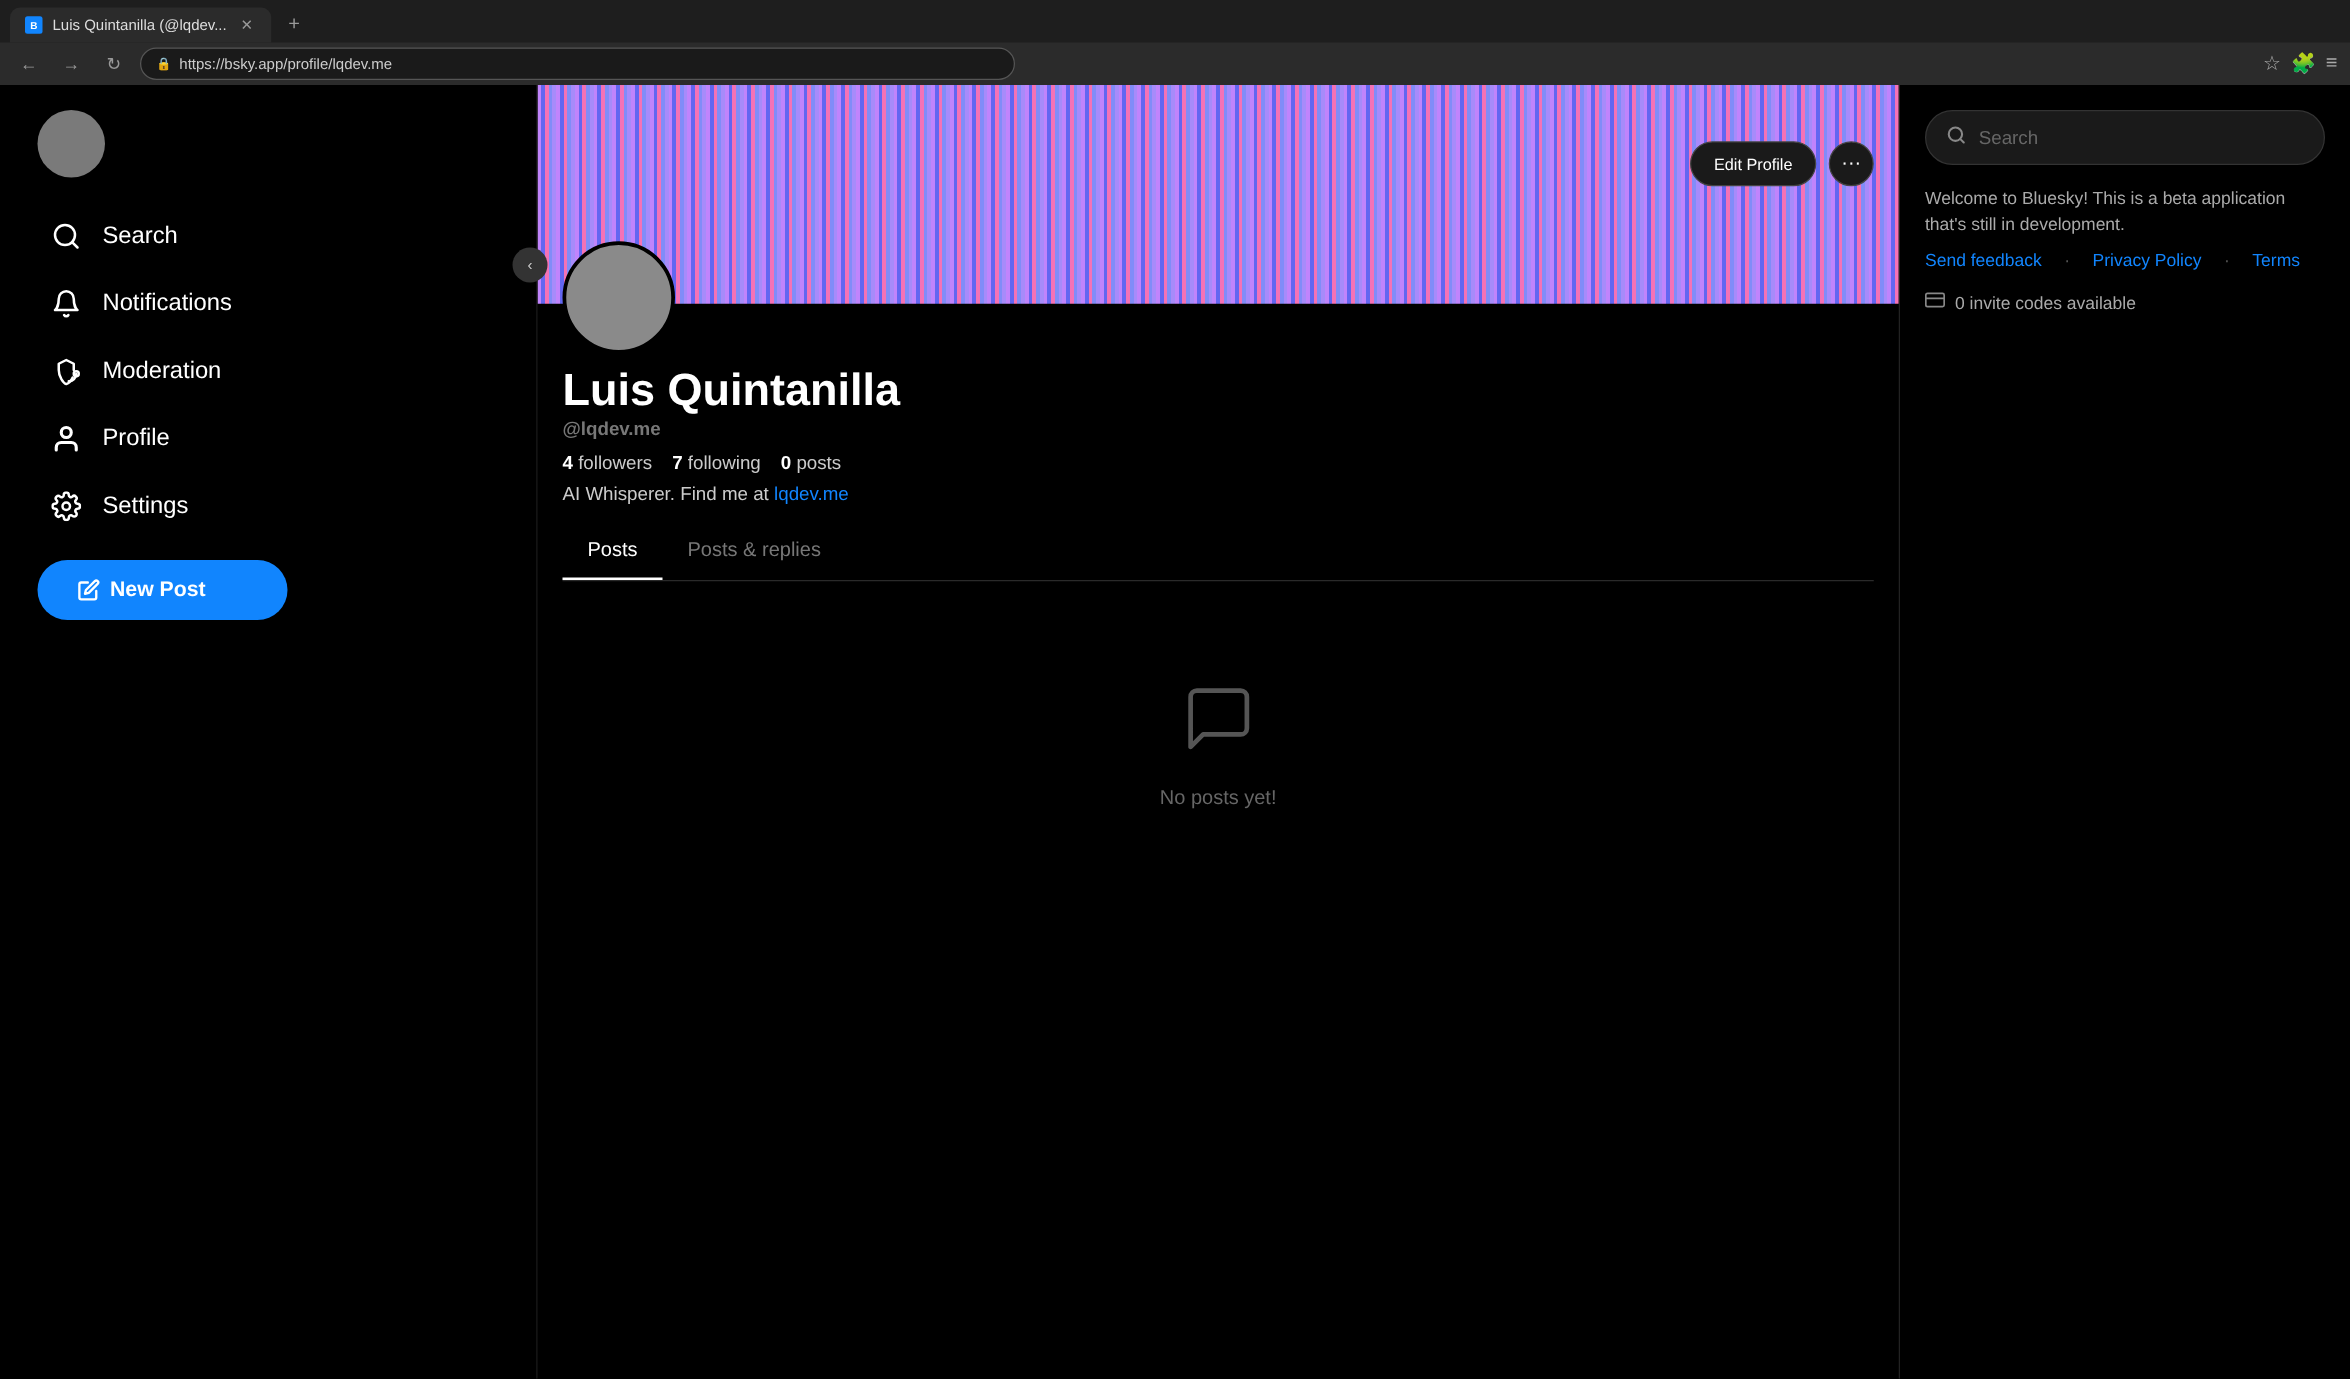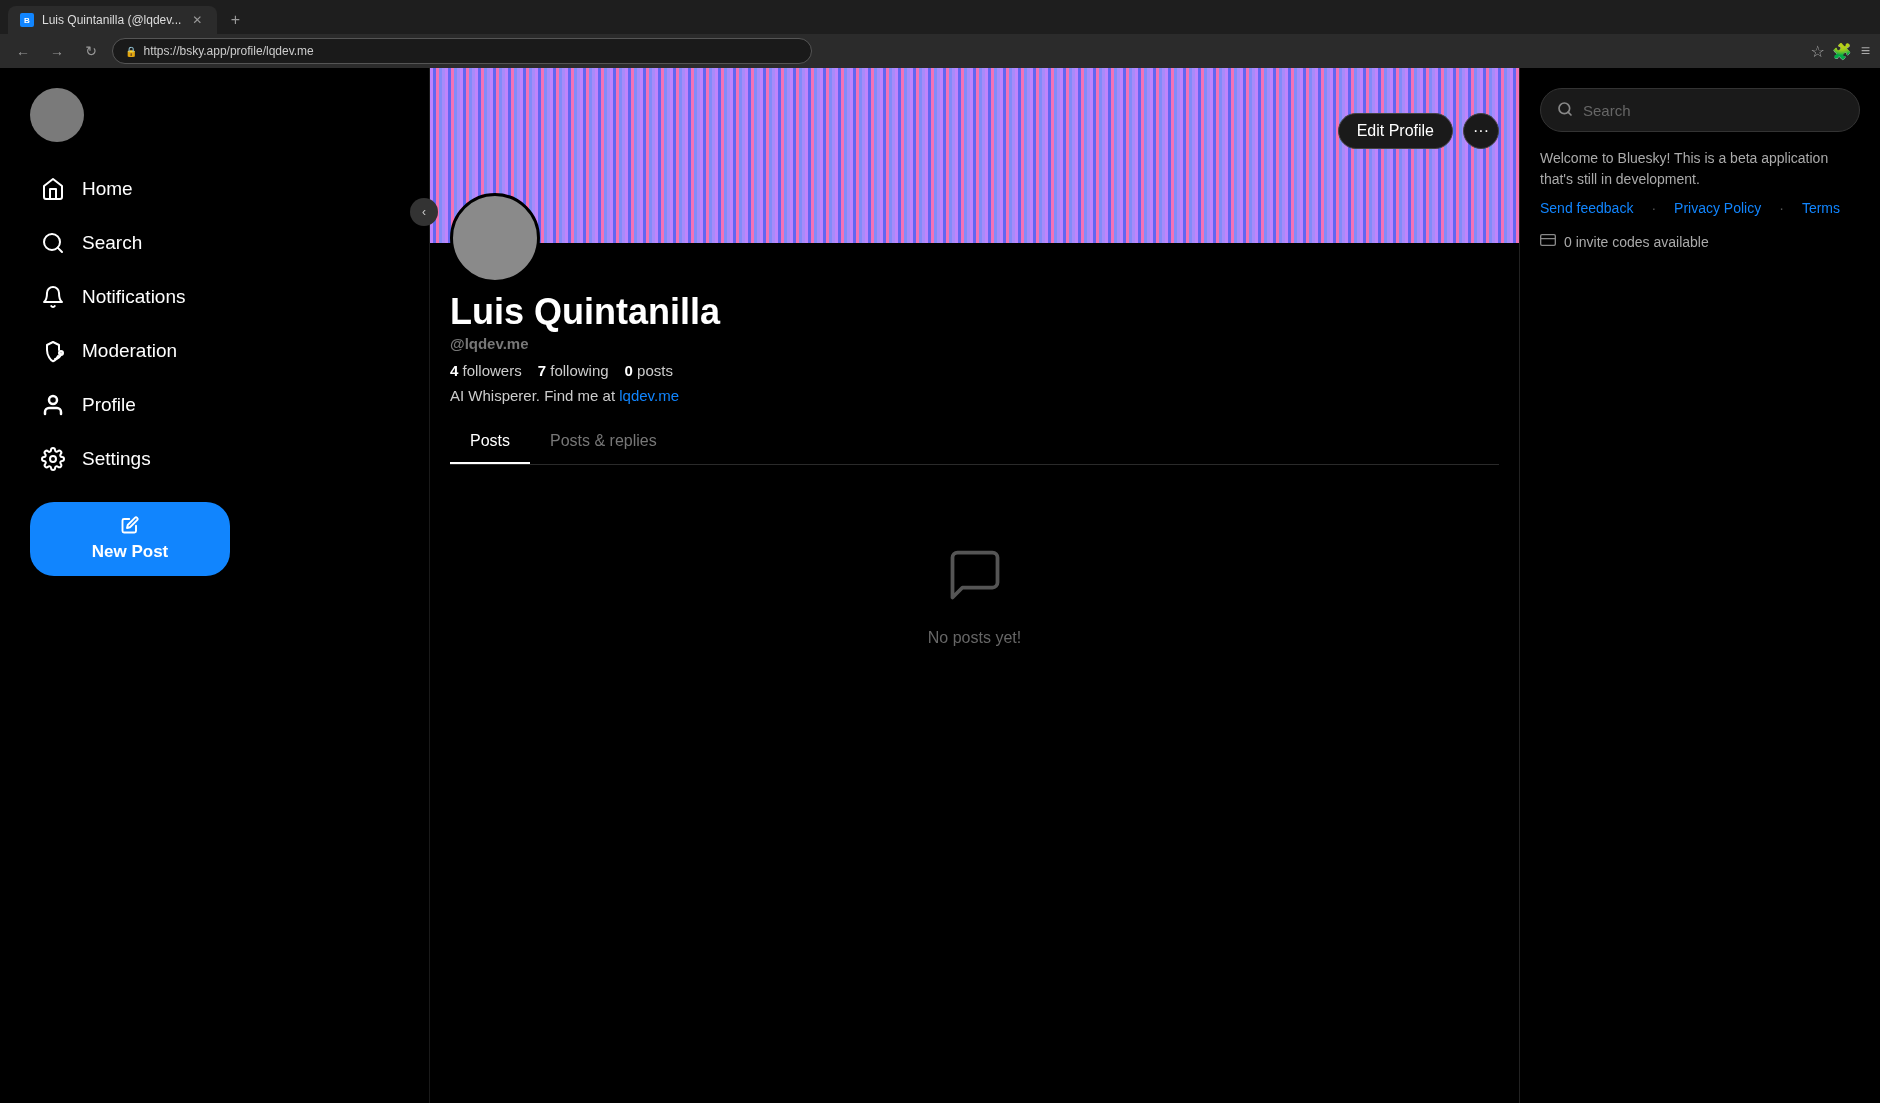--- a/index.html
+++ b/index.html
@@ -196,21 +196,20 @@
       border: none;
       border-radius: 24px;
       padding: 14px 32px;
       font-size: 17px;
       font-weight: 600;
       cursor: pointer;
       display: flex;
       align-items: center;
       gap: 8px;
       width: 200px;
-      flex-direction: column;
     }
 
     
     .main-content {
       flex: 1;
       background: #000;
       border-right: 1px solid #222;
       overflow-y: auto;
     }
     .profile-banner {
@@ -248,21 +247,21 @@
       right: 0;
       display: flex;
       gap: 10px;
     }
     .edit-profile-btn {
       background: #1a1a1a;
       color: #fff;
       border: 1px solid #444;
       border-radius: 20px;
       padding: 8px 18px;
-      font-size: 16px;
+      font-size: 13px;
       font-weight: 500;
       cursor: pointer;
     }
     .more-btn {
       background: #1a1a1a;
       color: #fff;
       border: 1px solid #444;
       border-radius: 50%;
       width: 36px;
       height: 36px;
@@ -432,29 +431,20 @@
 <div class="app-container">
 
   <div class="sidebar" style="position:relative;">
     <div class="sidebar-avatar"></div>
     <div class="sidebar-collapse-btn">‹</div>
 
     <nav>
       <div class="nav-item">
         <span class="nav-icon">
           <svg width="24" height="24" viewBox="0 0 24 24" fill="none" stroke="white" stroke-width="2" stroke-linecap="round" stroke-linejoin="round">
-            <path d="M3 9l9-7 9 7v11a2 2 0 01-2 2H5a2 2 0 01-2-2z"></path>
-            <polyline points="9 22 9 12 15 12 15 22"></polyline>
-          </svg>
-        </span>
-        <span>Home</span>
-      </div>
-      <div class="nav-item">
-        <span class="nav-icon">
-          <svg width="24" height="24" viewBox="0 0 24 24" fill="none" stroke="white" stroke-width="2" stroke-linecap="round" stroke-linejoin="round">
             <circle cx="11" cy="11" r="8"></circle>
             <line x1="21" y1="21" x2="16.65" y2="16.65"></line>
           </svg>
         </span>
         <span>Search</span>
       </div>
       <div class="nav-item">
         <span class="nav-icon">
           <svg width="24" height="24" viewBox="0 0 24 24" fill="none" stroke="white" stroke-width="2" stroke-linecap="round" stroke-linejoin="round">
             <path d="M18 8A6 6 0 006 8c0 7-3 9-3 9h18s-3-2-3-9"></path>

